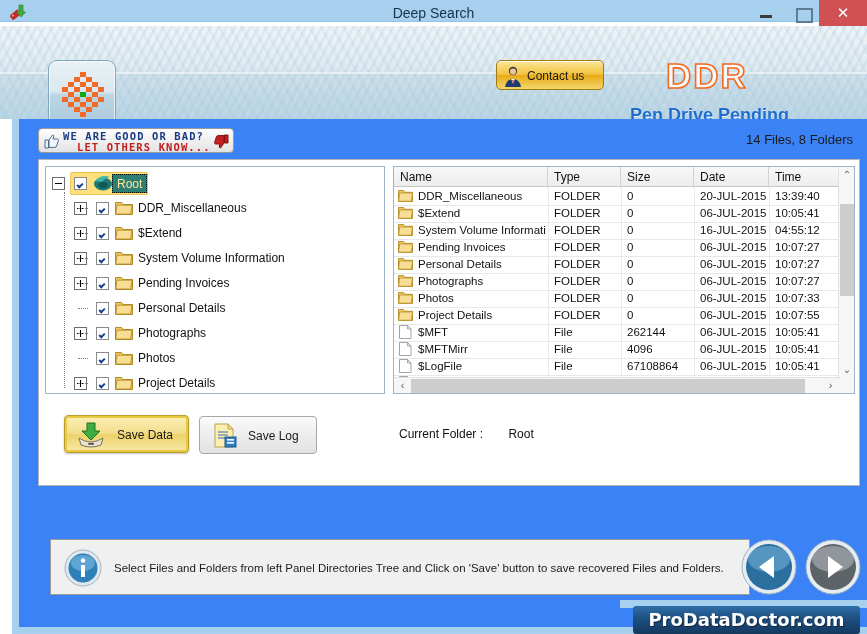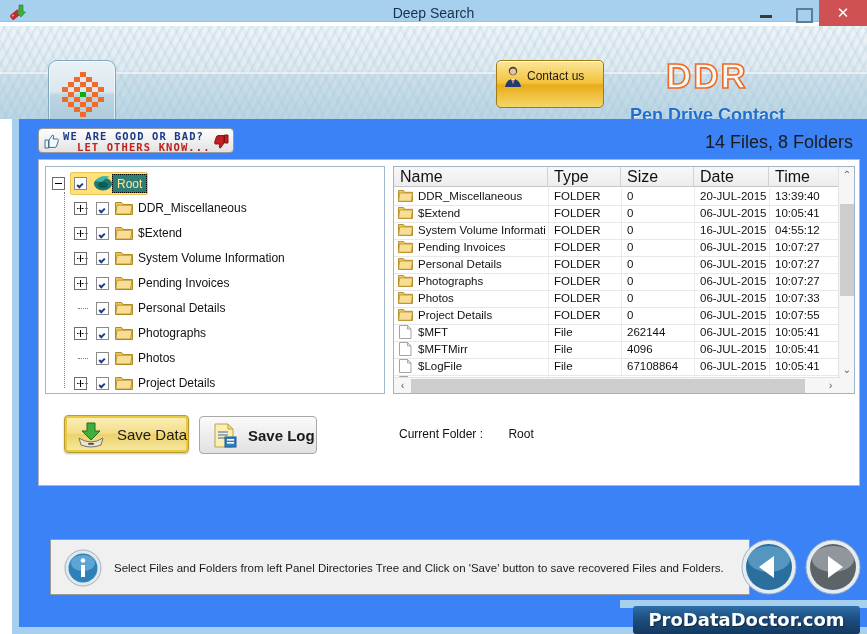--- a/index.html
+++ b/index.html
@@ -62,21 +62,21 @@
   }
   .logo-box {
     position:absolute; left:48px; top:34px; width:68px; height:68px;
     border:1px solid #7fa8bd; border-radius:9px;
     background:linear-gradient(180deg,#e9f1f5 0%,#dbe8ef 46%,#bcd5e3 52%,#a9c9da 100%);
     box-shadow: inset 0 0 0 1px rgba(255,255,255,0.65);
   }
   .checker { position:absolute; left:13px; top:11px; width:42px; height:46px; }
 
   .contact-btn {
-    position:absolute; left:496px; top:34px; width:108px; height:48px;
+    position:absolute; left:496px; top:34px; width:108px; height:30px;
     border:1px solid #a07a12; border-radius:5px;
     background:linear-gradient(180deg,#fbe79a 0%,#f2c23d 48%,#e8ab18 52%,#f4d66a 100%);
     box-shadow: inset 0 1px 0 rgba(255,255,255,0.8);
     cursor:pointer;
   }
   .contact-ico { position:absolute; left:4px; top:3px; width:24px; height:24px; }
   .contact-lbl {
     position:absolute; left:30px; top:0; height:30px; line-height:30px;
     font-size:12px; color:#1a1a1a;
   }
@@ -113,21 +113,21 @@
   }
   .rate-l2 {
     position:absolute; left:38px; top:12px; font-size:10.5px; font-weight:bold;
     color:#c02020; letter-spacing:1.1px; font-family:"DejaVu Sans Mono", monospace;
   }
   .thumb-up{ position:absolute; left:5px; top:5px; width:16px; height:15px; }
   .thumb-dn{ position:absolute; right:4px; top:5px; width:16px; height:15px; }
 
   .counts {
     position:absolute; right:19px; top:13px;
-    font-size:18px; color:#1b1b1b;
+    font-size:13px; color:#1b1b1b;
   }
 
   
   .panel {
     position:absolute; left:19px; top:40px; width:822px; height:327px;
     background:#ffffff; border:1px solid #b4b4b4;
   }
 
   
   .tree {
@@ -175,21 +175,21 @@
 
   
   .list {
     position:absolute; left:354px; top:6px; width:462px; height:228px;
     border:1px solid #9fb6c8; background:#fff; overflow:hidden;
   }
   .lhdr {
     position:absolute; left:0; top:0; height:20px;
     background:linear-gradient(180deg,#f8f8f8 0%,#ededed 100%);
     border-bottom:1px solid #c6c6c6; border-right:1px solid #d2d2d2;
-    font-size:16px; color:#111; line-height:20px; padding-left:6px;
+    font-size:12px; color:#111; line-height:20px; padding-left:6px;
     cursor:pointer;
   }
   .lrow { position:absolute; left:0; height:17px; width:445px; }
   .lrow .cell {
     position:absolute; top:0; height:17px; line-height:17px;
     font-size:11.5px; color:#111; white-space:nowrap; overflow:hidden;
   }
   .lrow .cname { left:24px; }
   .rowline {
     position:absolute; left:0; width:445px; height:1px; background:#e8e8e8;
@@ -208,36 +208,36 @@
     position:absolute; left:0; bottom:0; width:446px; height:16px;
     background:#f6f6f6; border-top:1px solid #e2e2e2;
   }
   .hsb-thumb { position:absolute; left:17px; top:1px; width:394px; height:14px; background:#cdcdcd; }
   .hsb-arrow { position:absolute; top:0; width:17px; height:15px; text-align:center;
                line-height:14px; font-size:11px; color:#606060; cursor:pointer; }
 
   
   .btn {
     position:absolute; height:38px; border-radius:4px; cursor:pointer;
-    font-size:15px; color:#1a1a1a;
+    font-size:12px; color:#1a1a1a;
   }
   .btn-save-data {
     left:25px; top:255px; width:125px;
     background:linear-gradient(180deg,#fcf0b8 0%,#f2dd8a 48%,#ecd269 52%,#f7e9a8 100%);
     border:1px solid #b89c2e;
     box-shadow: 0 0 0 2px #e8c93f inset, 0 1px 2px rgba(0,0,0,0.25);
   }
   .btn-save-log {
     left:160px; top:256px; width:118px;
     background:linear-gradient(180deg,#fbfbfb 0%,#ededed 50%,#e2e2e2 100%);
     border:1px solid #a8a8a8;
   }
   .btn .blbl { position:absolute; top:0; height:38px; line-height:38px; }
   .btn-save-data .blbl { left:52px; }
-  .btn-save-log  .blbl { left:48px;font-weight:bold; }
+  .btn-save-log  .blbl { left:48px; }
   .bico { position:absolute; left:12px; top:6px; width:28px; height:26px; }
 
   .curfolder {
     position:absolute; left:360px; top:267px; font-size:12px; color:#111;
   }
   .curfolder b { font-weight:normal; }
   .curfolder .cf-val { margin-left:22px; }
 
   
   .statusbox {
@@ -338,21 +338,21 @@
         <circle cx="12" cy="7.6" r="3.1" fill="#e9c39a"></circle>
         <path d="M4 23 q1.5-8 8-8 q6.5 0 8 8 z" fill="#1f3c72"></path>
         <path d="M10.2 15 L12 20 L13.8 15 z" fill="#f2f2f2"></path>
         <path d="M11.4 16 L12.6 16 L12.2 21 L11.8 21 z" fill="#b02a2a"></path>
       </svg>
     </span>
     <span class="contact-lbl">Contact us</span>
   </div>
 
   <div class="ddr">DDR</div>
-  <div class="pdr">Pen Drive Contact</div>
+  <div class="pdr">Pen Drive Pending</div>
 </div>
 
 <div class="page">
 
   <div class="rate-banner">
     <span class="thumb-up">
       <svg width="16" height="15" viewBox="0 0 16 15">
         <path d="M1 6 h3.5 v8 H1 z" fill="#eaf3fb" stroke="#4a6c8a" stroke-width="1"></path>
         <path d="M5 6 L8.5 1 q1.6 0 1.2 2 L9 5 h4.5 q1.3 .4 .9 1.6 L12.6 12 q-.4 1.3-1.7 1.4 H5 z" fill="#f2f8fd" stroke="#4a6c8a" stroke-width="1"></path>
       </svg>

